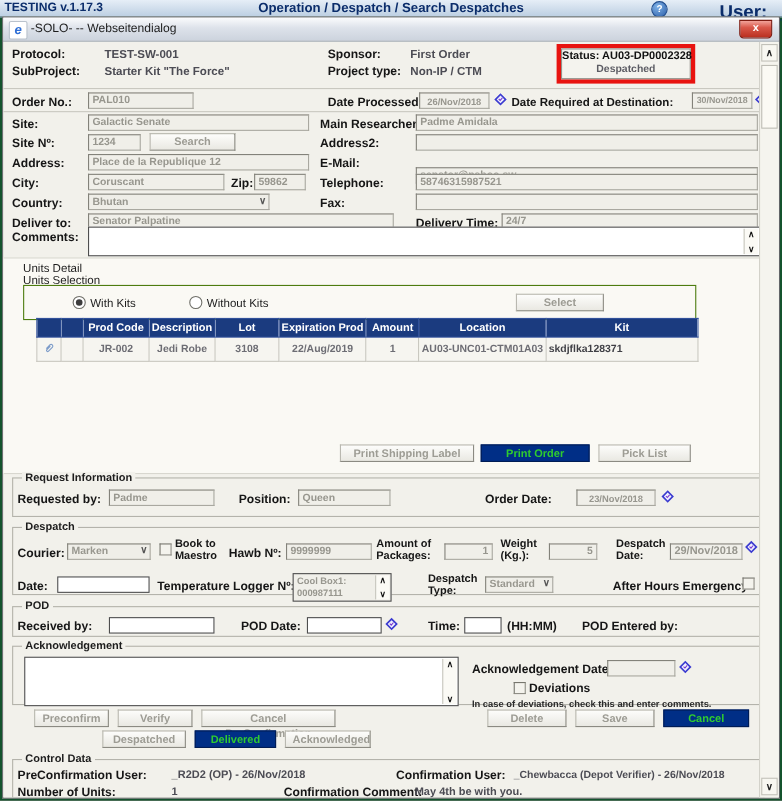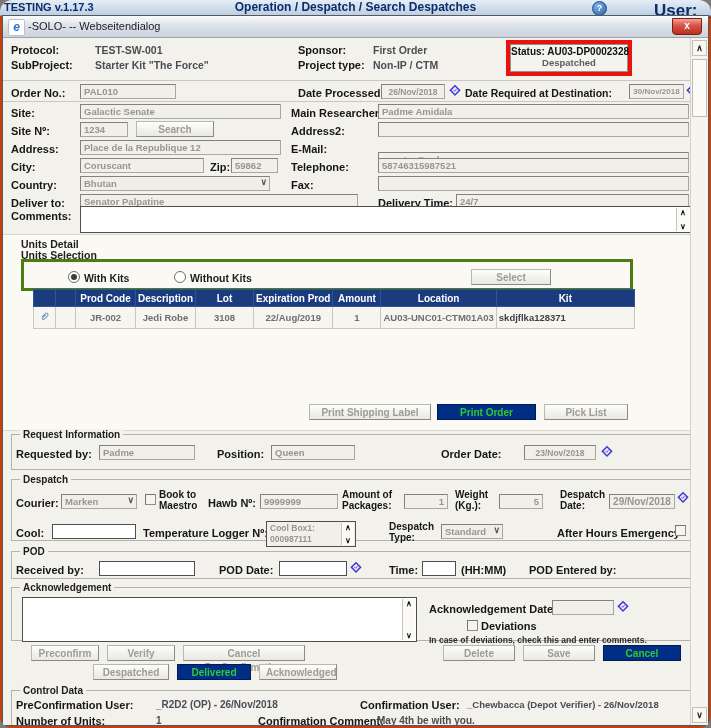--- a/index.html
+++ b/index.html
@@ -1,17 +1,17 @@
 <!DOCTYPE html>
 <html><head>
 <meta charset="utf-8">
 <style>
   html,body{margin:0;padding:0;}
   body{font-family:"Liberation Sans",sans-serif;background:#7a7a7a;}
-  .screen{position:relative;width:711px;height:728px;background:#c2410c;overflow:hidden;border-radius:12px;}
+  .screen{position:relative;width:711px;height:728px;background:#14532d;overflow:hidden;}
 
   
   .topbar{position:absolute;left:0;top:0;width:711px;height:15px;
     background:linear-gradient(#e6eef7,#bccfe2);border-bottom:1px solid #8ba0b8;}
   .topbar .appver{position:absolute;left:4px;top:1px;font-size:11px;font-weight:bold;color:#0b2d6b;}
   .topbar .ptitle{position:absolute;left:0;right:0;top:0;text-align:center;font-size:12px;font-weight:bold;color:#0b2d6b;}
   .helpicon{position:absolute;left:592px;top:1px;width:13px;height:13px;border-radius:50%;
     background:radial-gradient(circle at 35% 30%,#7fb2e8,#2d5fa8);color:#fff;font-size:9px;font-weight:bold;
     text-align:center;line-height:13px;border:1px solid #1d4a8c;}
   .topbar .user{position:absolute;left:610px;top:1px;font-size:17px;font-weight:bold;color:#0b2d6b;white-space:nowrap;padding-left:44px;}
@@ -80,22 +80,22 @@
   legend{font-size:10px;font-weight:bold;color:#1d1d1d;margin-left:8px;padding:0 3px;background:#f2f1eb;}
 
   
   .utable{position:absolute;left:30px;top:251px;border-collapse:collapse;table-layout:fixed;}
   .utable th{background:#1b3b7f;color:#fff;font-size:10px;font-weight:bold;height:16px;
     border:1px solid #31519a;padding:0 2px;white-space:nowrap;overflow:hidden;}
   .utable td{background:#f6f5f0;font-size:9.5px;font-weight:bold;color:#6d6d74;height:21px;
     border:1px solid #c9c8c0;text-align:center;padding:0 2px;white-space:nowrap;overflow:hidden;}
   .utable td.kit{color:#3f3f45;text-align:left;}
 
-  .uselbox{position:absolute;left:18px;top:221px;width:612px;height:32px;border:3px solid #4d7c0f;box-sizing:border-box;}
-  .rlabel{position:absolute;font-size:10.5px;font-weight:bold;color:#1d1d1d;white-space:nowrap;}
+  .uselbox{position:absolute;left:18px;top:221px;width:612px;height:32px;border:1px solid #4d7c0f;box-sizing:border-box;}
+  .rlabel{position:absolute;font-size:10.5px;font-weight:normal;color:#1d1d1d;white-space:nowrap;}
 
   .note{position:absolute;font-size:8.5px;font-weight:bold;color:#2a2a2a;white-space:nowrap;}
 </style>
 </head>
 <body>
 
 <div class="screen">
 
   <div class="topbar">
     <span class="appver">TESTING v.1.17.3</span>
@@ -171,21 +171,21 @@
       <input class="inp" style="left: 375px; top: 114px; width: 311px;" value="senator@naboo.sw">
 
       <span class="lbl" style="left:8px;top:123px">City:</span>
       <input class="inp" style="left: 77px; top: 120px; width: 124px;" value="Coruscant">
       <span class="lbl" style="left:207px;top:123px">Zip:</span>
       <input class="inp" style="left: 228px; top: 120px; width: 47px;" value="59862">
       <span class="lbl" style="left:288px;top:123px">Telephone:</span>
       <input class="inp" style="left: 375px; top: 120px; width: 311px;" value="58746315987521">
 
       <span class="lbl" style="left:8px;top:141px">Country:</span>
-      <div class="sel" style="left:77px;top:138px;width:190px">
+      <div class="sel" style="left:77px;top:138px;width:165px">
         <span>Bhutan</span>
         <span class="dd">∨</span>
       </div>
       <span class="lbl" style="left:288px;top:141px">Fax:</span>
       <input class="inp" style="left: 375px; top: 138px; width: 311px;" value="">
 
       <span class="lbl" style="left:8px;top:159px">Deliver to:</span>
       <input class="inp" style="left: 77px; top: 156px; width: 278px;" value="Senator Palpatine">
       <span class="lbl" style="left:375px;top:159px">Delivery Time:</span>
       <input class="inp" style="left: 453px; top: 156px; width: 233px;" value="24/7">
@@ -291,21 +291,21 @@
         <input class="inp rt" style="left: 487px; top: 9px; width: 44px;" value="5">
         <span class="lbl sm" style="left:548px;top:4px;width:56px;white-space:normal;line-height:11px">Despatch Date:</span>
         <input class="inp ctr" style="left: 597px; top: 9px; width: 66px; font-size: 10px;" value="29/Nov/2018">
         <span class="cal" style="left:664px;top:5px">
           <svg viewBox="0 0 14 14" width="14" height="14">
               <rect x="4" y="4" width="6.5" height="6.5" transform="rotate(45 7 7)" fill="#eef" stroke="#3b3bd0" stroke-width="1.5"></rect>
               <path d="M5.4 7l1.3 1.3 2-2.4" stroke="#7a3bd0" stroke-width="1" fill="none"></path>
             </svg>
         </span>
 
-        <span class="lbl" style="left:4px;top:42px">Cool:</span>
+        <span class="lbl" style="left:4px;top:42px">Date:</span>
         <input class="inp white" style="left: 40px; top: 39px; width: 84px;" value="">
         <span class="lbl" style="left:131px;top:42px">Temperature Logger Nº:</span>
         <div class="tabox" style="left:254px;top:36px;width:90px;height:26px;background:#f0efe9">
           <div class="loggertext">
             <div>Cool Box1:</div>
             <div>000987111</div>
           </div>
           <div class="spin">
             <div class="up">∧</div>
             <div class="dn">∨</div>

